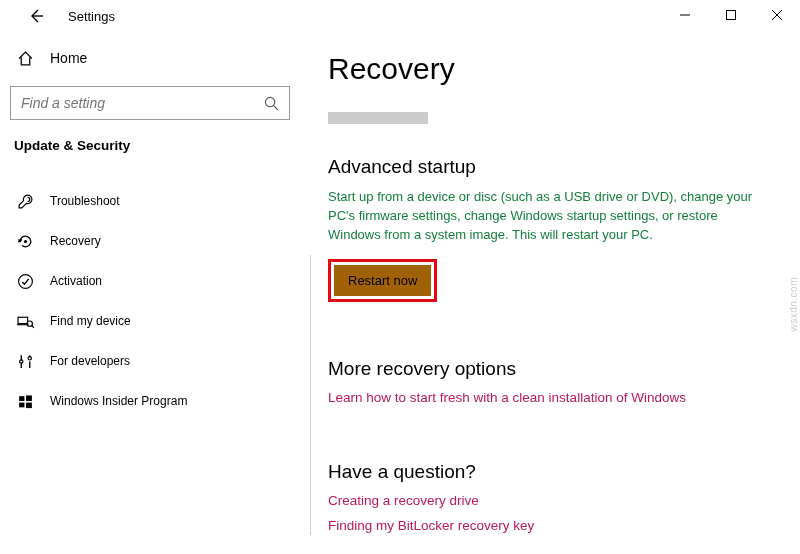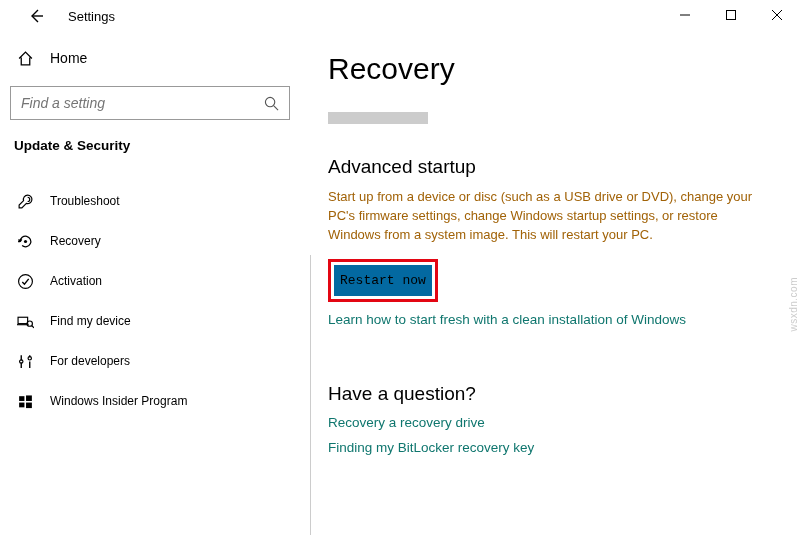--- a/index.html
+++ b/index.html
@@ -111,43 +111,42 @@
     }
     .section-h {
       font-size: 19px;
       font-weight: 400;
       margin-top: 56px;
       margin-bottom: 10px;
     }
     .section-h.first { margin-top: 70px; }
     .desc {
       font-size: 13px;
-      color: #a16207;
+      color: #15803d;
       line-height: 1.45;
       max-width: 430px;
     }
     .btn-grey {
       display: inline-block;
-      background: #0369a1;
+      background: #a16207;
       border: none;
-      padding: 8px 6px;
+      padding: 8px 14px;
       font-size: 13px;
       cursor: pointer;
       margin-top: 14px;
-      font-family: Liberation Mono, monospace;
     }
     .highlight-red {
       border: 3px solid #e30613;
       padding: 3px;
       display: inline-block;
       margin-top: 14px;
     }
     .highlight-red .btn-grey { margin-top: 0; }
     .link {
-      color: #0f766e;
+      color: #be185d;
       font-size: 13.5px;
       cursor: pointer;
       display: block;
       margin-top: 10px;
     }
     .watermark {
       position: absolute;
       right: 6px;
       top: 50%;
       transform: translateY(-50%) rotate(-90deg);
@@ -279,21 +278,22 @@
   <div class="main">
     <h1 class="page-title">Recovery</h1>
     <div class="grey-btn-stub"></div>
 
     <h2 class="section-h first">Advanced startup</h2>
     <p class="desc">Start up from a device or disc (such as a USB drive or DVD), change your PC's firmware settings, change Windows startup settings, or restore Windows from a system image. This will restart your PC.</p>
     <span class="highlight-red">
       <button class="btn-grey">Restart now</button>
     </span>
 
+    <h2 class="section-h">More recovery options</h2>
     <a class="link">Learn how to start fresh with a clean installation of Windows</a>
 
     <h2 class="section-h">Have a question?</h2>
-    <a class="link">Recovery a recovery drive</a>
+    <a class="link">Creating a recovery drive</a>
     <a class="link">Finding my BitLocker recovery key</a>
   </div>
 </div>
 
 <div class="watermark">wsxdn.com</div>
 
 </body></html>

